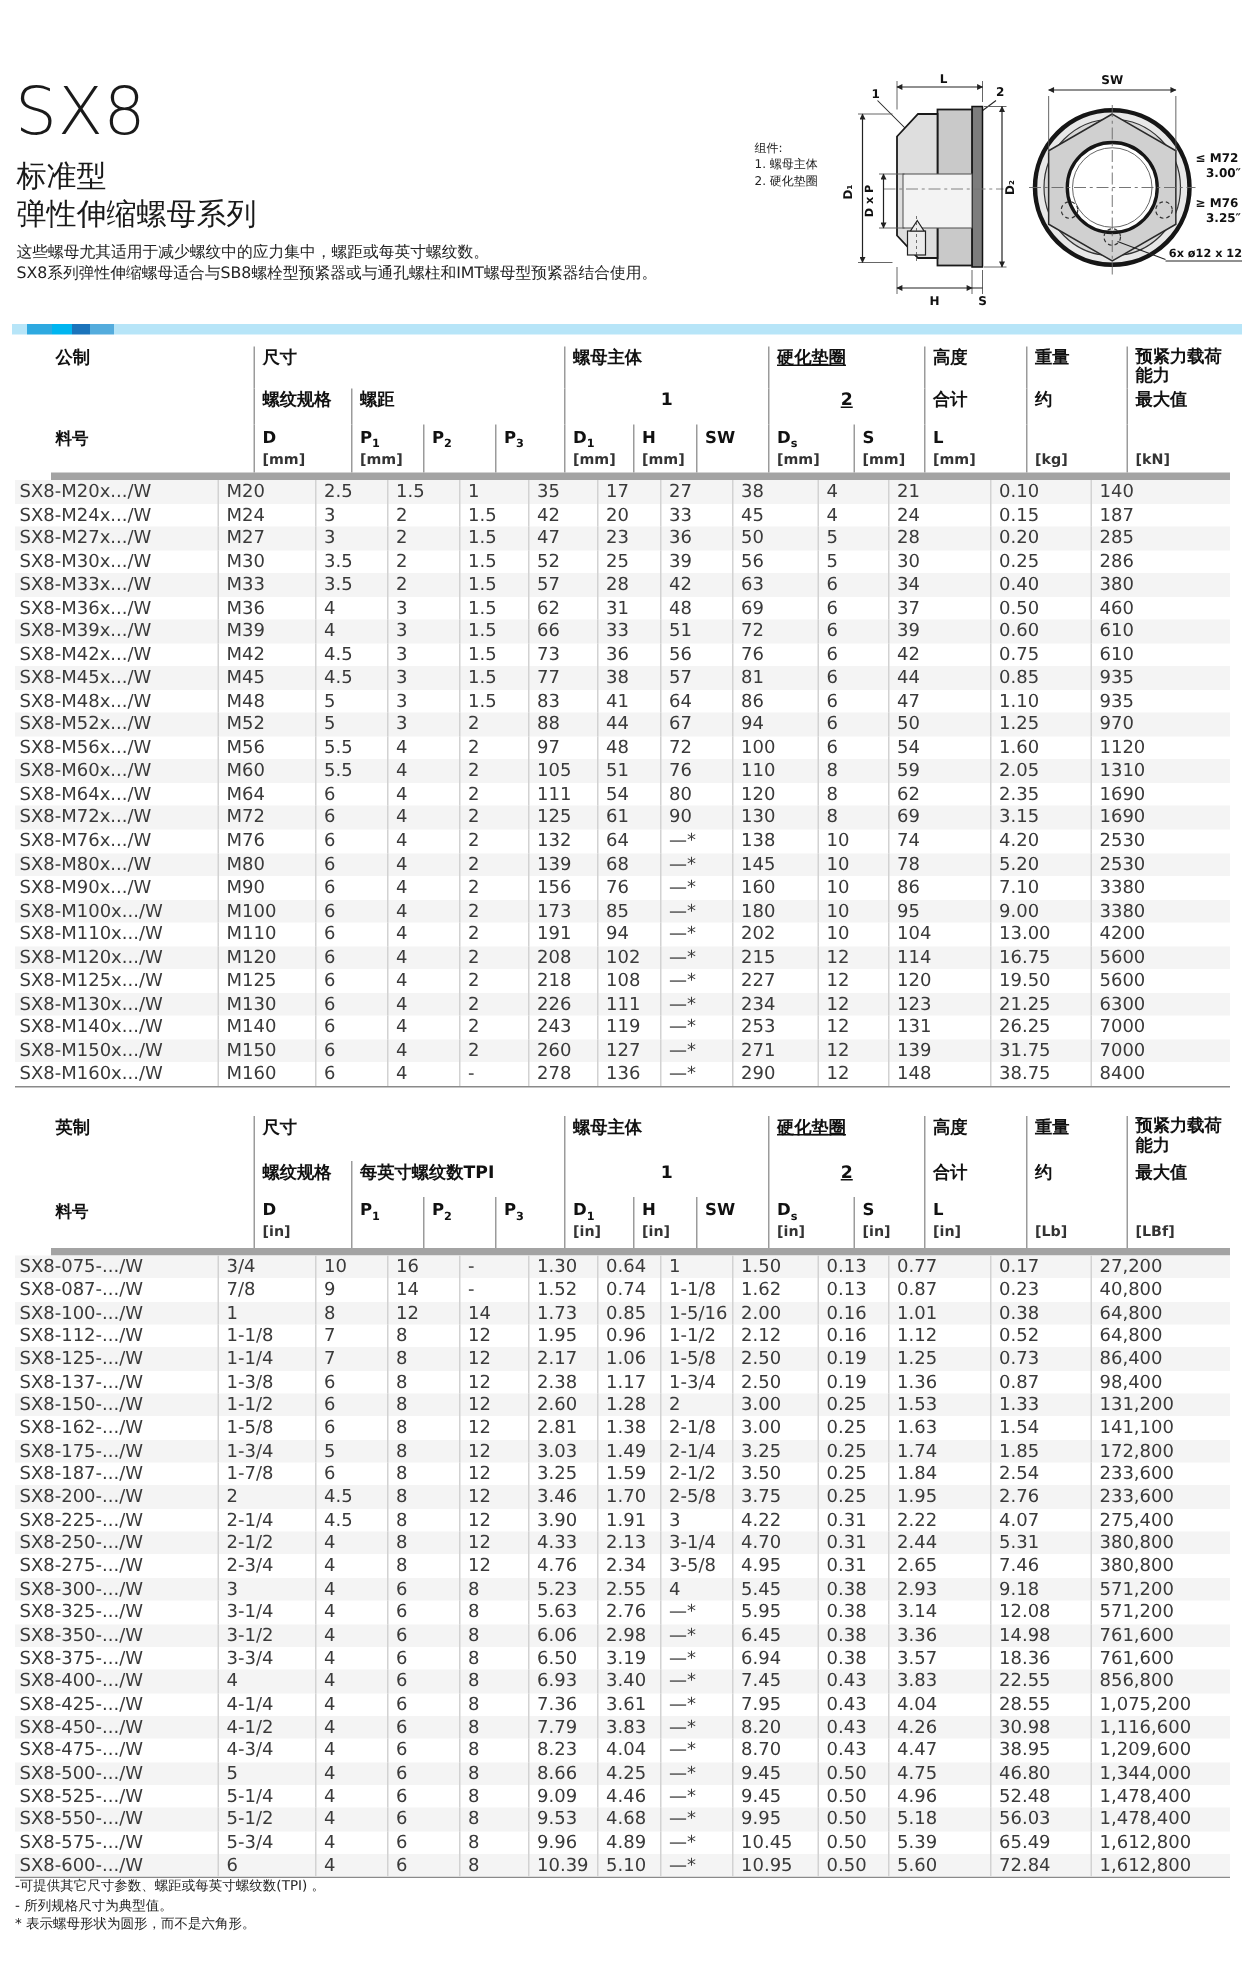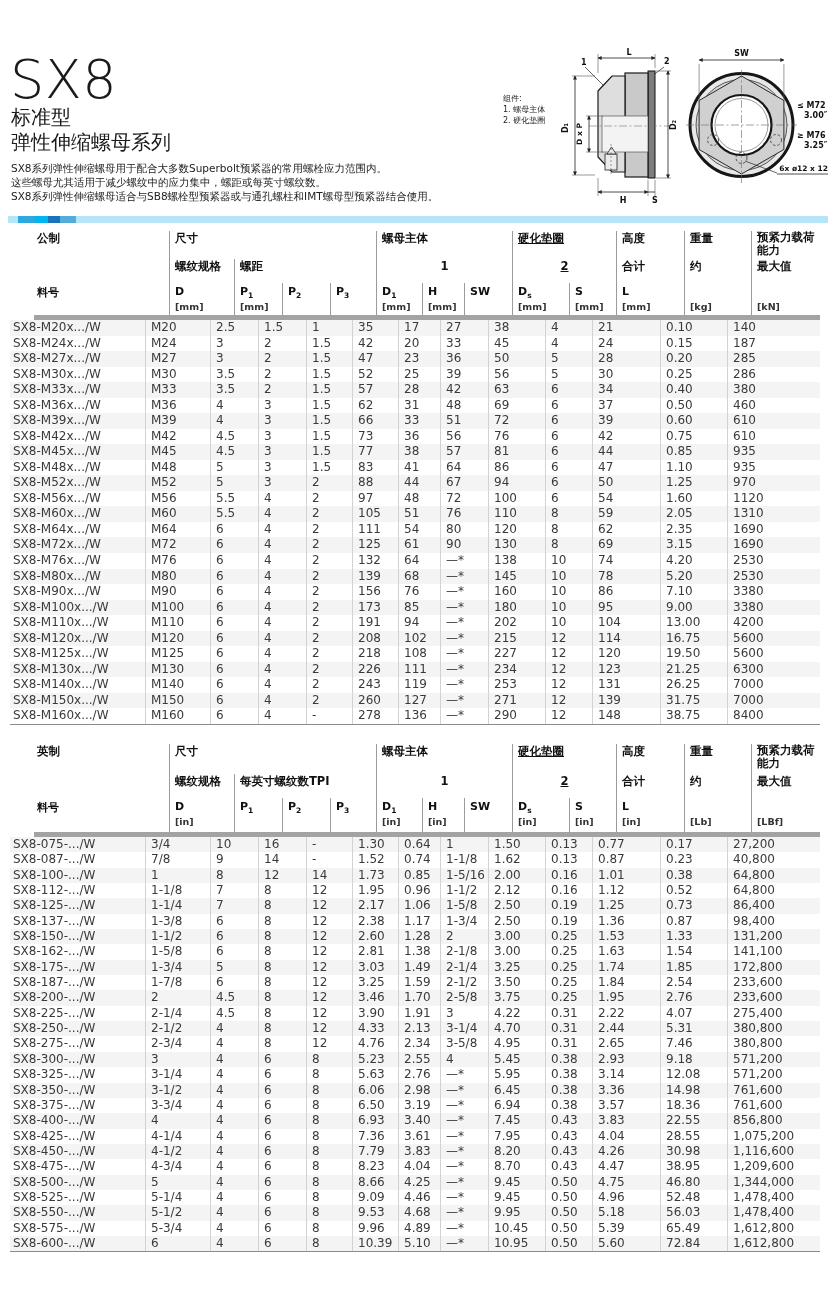--- a/index.html
+++ b/index.html
@@ -1,20 +1,20 @@
 <!DOCTYPE html>
 <html><head>
 <meta charset="utf-8">
 <style>
   html,body{margin:0;padding:0;background:#fff;}
   body{font-family:"DejaVu Sans","Liberation Sans",sans-serif;color:#222;}
   .page{position:relative;width:830px;height:1307px;background:#fff;overflow:hidden;}
 
   
-  .title{position:absolute;left:10px;top:53px;font-size:54px;font-weight:300;letter-spacing:.5px;color:#1a1a1a;line-height:1;}
+  .title{position:absolute;left:10px;top:53px;font-size:44px;font-weight:300;letter-spacing:.5px;color:#1a1a1a;line-height:1;}
   .subtitle1{position:absolute;left:11px;top:104px;font-size:20px;font-weight:500;color:#1a1a1a;}
   .subtitle2{position:absolute;left:11px;top:129px;font-size:20px;font-weight:500;color:#1a1a1a;}
   .desc{position:absolute;left:11px;top:161px;font-size:10.5px;line-height:14px;color:#222;}
 
   
   .legend{position:absolute;left:503px;top:93px;font-size:8px;line-height:11px;color:#222;}
   .svgbox{position:absolute;}
   svg text{font-family:"DejaVu Sans","Liberation Sans",sans-serif;}
 
   
@@ -60,21 +60,20 @@
 </head>
 <body>
 
 <div class="page">
 
   <div class="title">SX8</div>
   <div class="subtitle1">标准型</div>
   <div class="subtitle2">弹性伸缩螺母系列</div>
   <div class="desc">
 
-  <div class="desc-line">SX8系列弹性伸缩螺母用于配合大多数Superbolt预紧器的常用螺栓应力范围内。</div>
       <div class="desc-line">这些螺母尤其适用于减少螺纹中的应力集中，螺距或每英寸螺纹数。</div>
       <div class="desc-line">SX8系列弹性伸缩螺母适合与SB8螺栓型预紧器或与通孔螺柱和IMT螺母型预紧器结合使用。</div>
     </div>
 
   <div class="legend">
     <div>组件:</div>
     <div>
 
     <div>1. 螺母主体</div>
         <div>2. 硬化垫圈</div>
@@ -1109,14 +1108,20 @@
         <div class="td">—*</div>
         <div class="td">10.95</div>
         <div class="td">0.50</div>
         <div class="td">5.60</div>
         <div class="td">72.84</div>
         <div class="td">1,612,800</div>
       </div>
       </div>
   </section>
 
+  <div class="footnotes">
+
+  <div>-可提供其它尺寸参数、螺距或每英寸螺纹数(TPI) 。</div>
+      <div>- 所列规格尺寸为典型值。</div>
+      <div>* 表示螺母形状为圆形，而不是六角形。</div>
+    </div>
 
 </div>
 
 </body></html>

